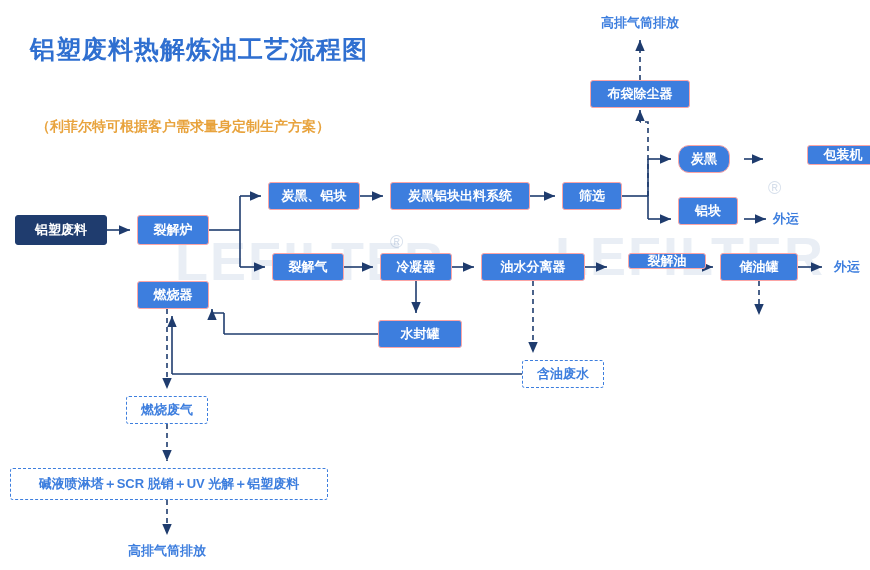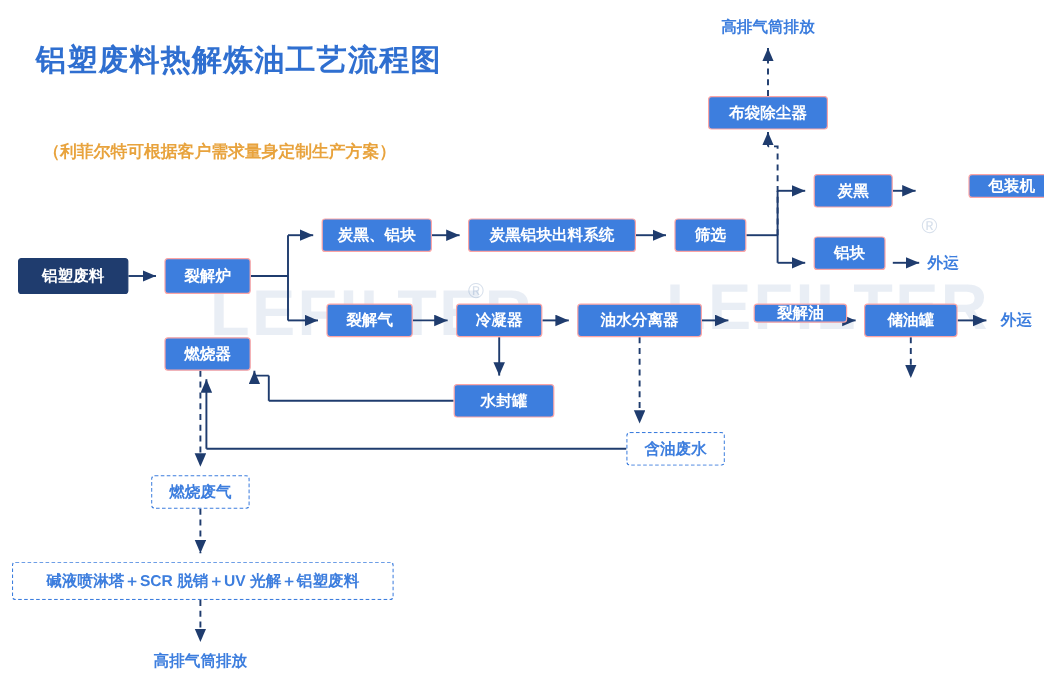--- a/index.html
+++ b/index.html
@@ -191,21 +191,21 @@
     </div>
     <div class="node solid" style="left: 268px; top: 182px; width: 92px; height: 28px;">
       <span>炭黑、铝块</span>
     </div>
     <div class="node solid" style="left: 390px; top: 182px; width: 140px; height: 28px;">
       <span>炭黑铝块出料系统</span>
     </div>
     <div class="node solid" style="left: 562px; top: 182px; width: 60px; height: 28px;">
       <span>筛选</span>
     </div>
-    <div class="node solid" style="left: 678px; top: 145px; width: 66px; height: 28px;">
+    <div class="node solid" style="left: 678px; top: 145px; width: 52px; height: 28px; border-radius: 11px;">
       <span>炭黑</span>
     </div>
     <div class="node solid" style="left: 807px; top: 145px; width: 72px; height: 20px;">
       <span>包装机</span>
     </div>
     <div class="node solid" style="left: 678px; top: 197px; width: 60px; height: 28px;">
       <span>铝块</span>
     </div>
     <div class="node plain" style="left: 762px; top: 205px; width: 48px; height: 28px;">
       <span>外运</span>

